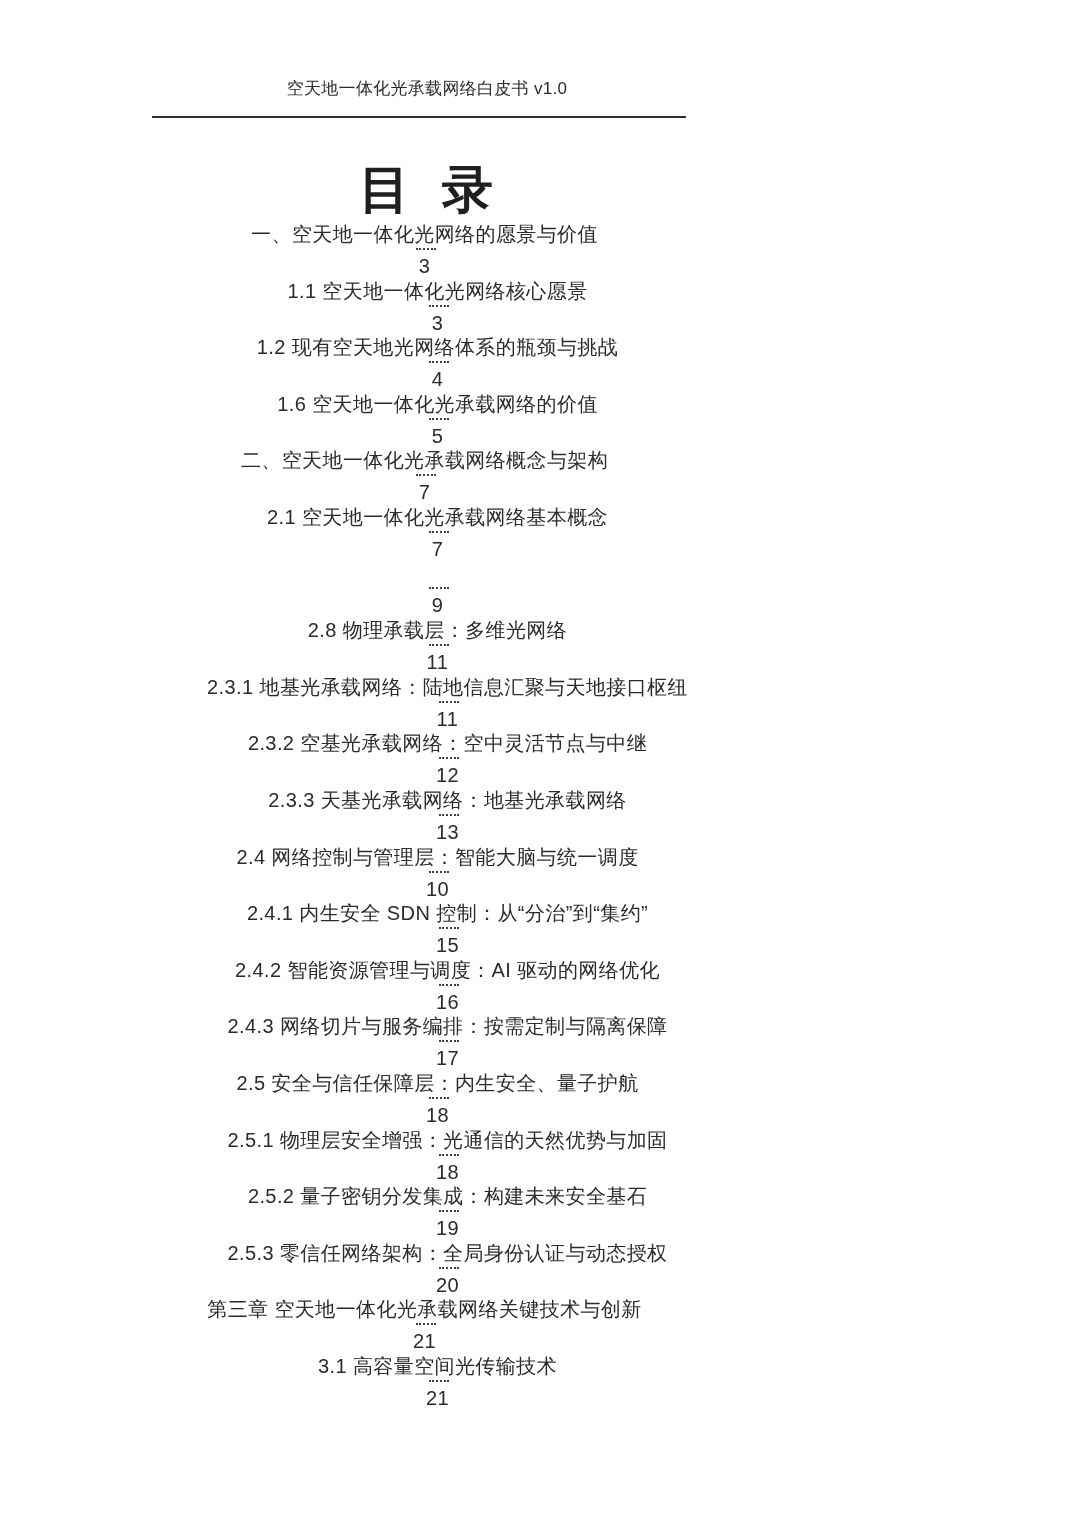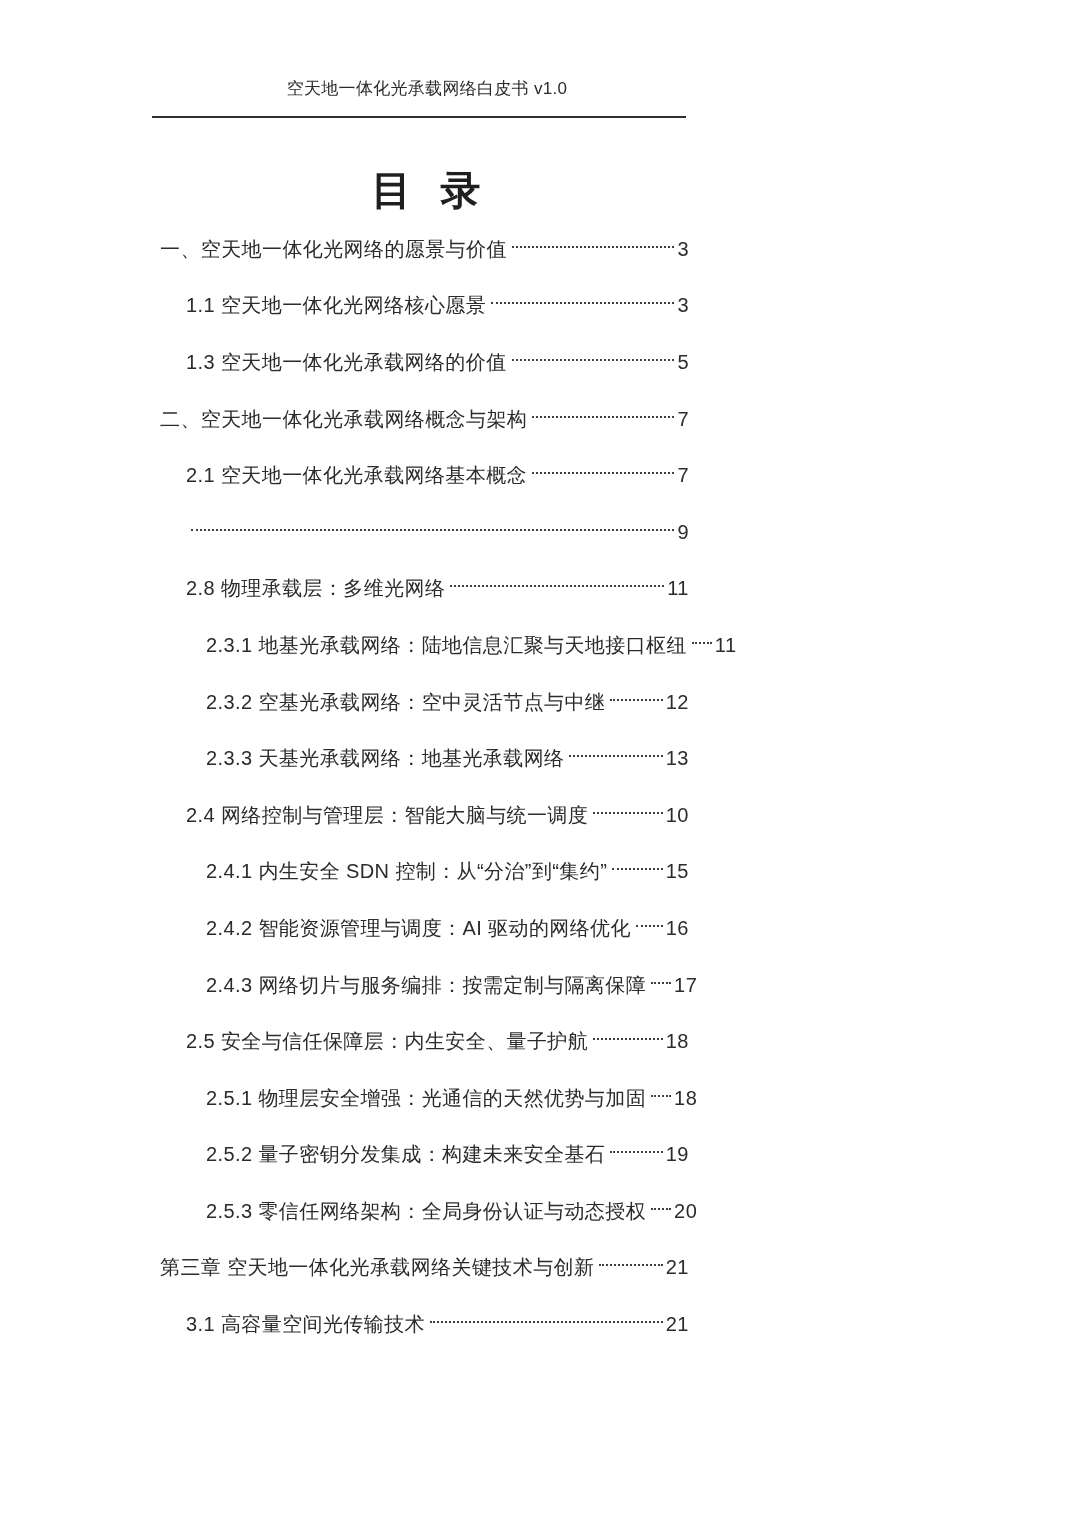--- a/index.html
+++ b/index.html
@@ -26,39 +26,40 @@
     letter-spacing: 0.3px;
   }
   .doc-header-rule {
     margin: 16px 168px 0 152px;
     border-top: 2px solid #2e2e2e;
     height: 0;
   }
   .toc-title {
     margin-top: 48px;
     text-align: center;
-    font-size: 40px;
+    font-size: 51px;
     line-height: 48px;
     font-weight: 700;
     color: #1f1f1f;
     word-spacing: 14px;
     letter-spacing: 2px;
   }
   .toc-list {
     list-style: none;
     margin-top: 7px;
     padding-left: 160px;
     padding-right: 165px;
   }
   .toc-entry {
     height: 56.6px;
     display: flex;
     align-items: center;
     font-size: 20px;
     color: #2b2b2b;
+    flex-direction: column;
   }
   .toc-entry.level-2 { padding-left: 26px; }
   .toc-entry.level-3 { padding-left: 46px; align-items: center; }
   .toc-label {
     white-space: nowrap;
     letter-spacing: 0.4px;
   }
   .toc-leader {
     flex: 1;
     border-bottom: 2.4px dotted #3f3f3f;
@@ -88,23 +89,28 @@
     <span class="toc-leader"></span>
     <span class="toc-page">3</span>
   </li>
 
   <li class="toc-entry level-2">
     <span class="toc-label">1.1 空天地一体化光网络核心愿景</span>
     <span class="toc-leader"></span>
     <span class="toc-page">3</span>
   </li>
 
-
-  <li class="toc-entry level-2">
-    <span class="toc-label">1.3 空天地一体化光承载网络的价值</span>
+  <li class="toc-entry level-2">
+    <span class="toc-label">1.2 现有空天地光网络体系的瓶颈与挑战</span>
+    <span class="toc-leader"></span>
+    <span class="toc-page">4</span>
+  </li>
+
+  <li class="toc-entry level-2">
+    <span class="toc-label">1.6 空天地一体化光承载网络的价值</span>
     <span class="toc-leader"></span>
     <span class="toc-page">5</span>
   </li>
 
   <li class="toc-entry level-1">
     <span class="toc-label">二、空天地一体化光承载网络概念与架构</span>
     <span class="toc-leader"></span>
     <span class="toc-page">7</span>
   </li>
 

